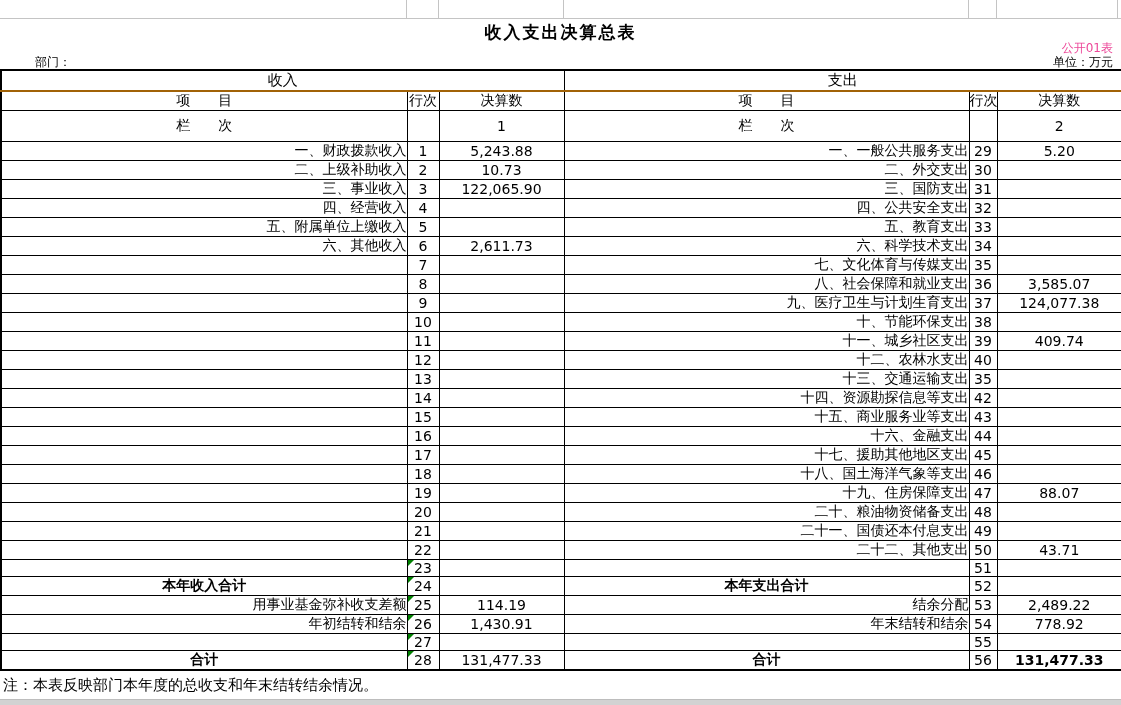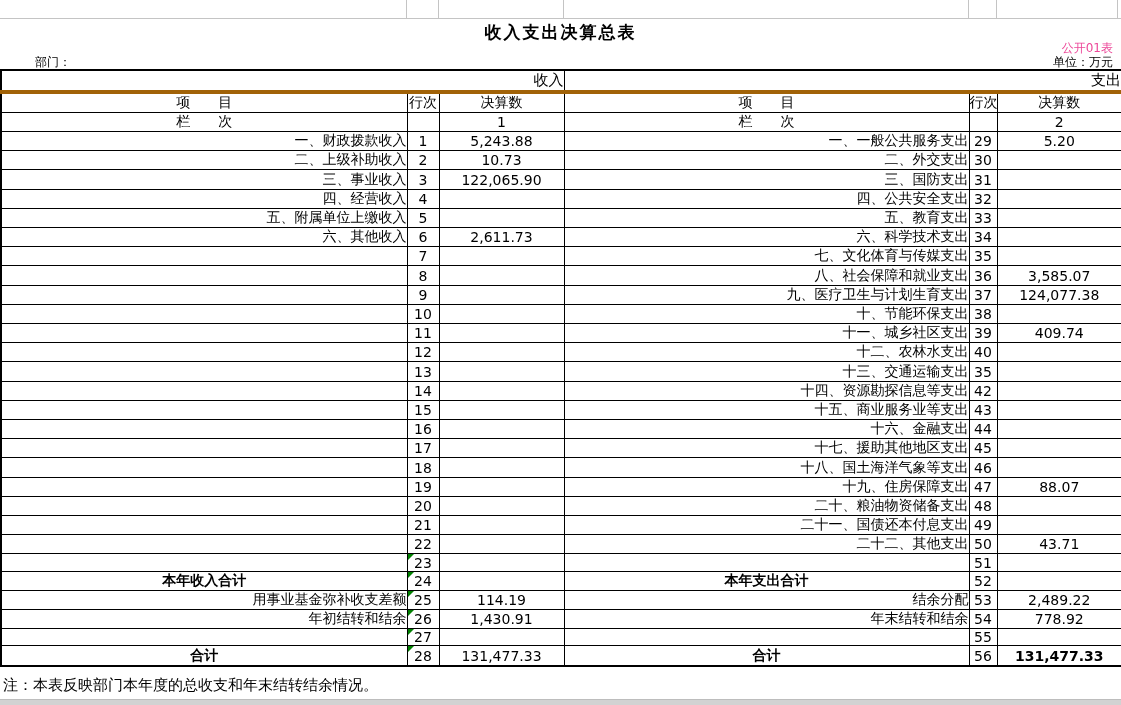--- a/index.html
+++ b/index.html
@@ -11,23 +11,23 @@
   .top-strip .vline{position:absolute;top:0;width:1px;height:18px;background:#c4c4c4;}
 
   .title{position:absolute;left:0;top:21px;width:1121px;text-align:center;font-size:17px;font-weight:bold;color:#000;letter-spacing:2px;font-family:Liberation Serif, serif;}
   .table-code{position:absolute;right:8px;top:40px;font-size:12px;color:#ec4899;}
   .dept{position:absolute;left:3px;top:54px;font-size:12px;color:#000;margin-left:32px;}
   .unit{position:absolute;right:8px;top:54px;font-size:12px;color:#000;}
 
   table.sheet{position:absolute;left:0;top:69px;width:1119px;height:598px;border-collapse:collapse;table-layout:fixed;border:2px solid #000;}
   table.sheet td{border:1px solid #000;padding:0;font-size:14px;color:#000;overflow:hidden;white-space:nowrap;vertical-align:middle;}
   tr.sec-row{height:18px;}
-  tr.sec-row td{border-bottom:4px solid #a16207;text-align:right;font-size:15px;}
+  tr.sec-row td{border-bottom:2px solid #a16207;text-align:center;font-size:15px;}
   tr.h2-row{height:19px;}
-  tr.h3-row{height:19px;}
+  tr.h3-row{height:31px;}
   td.item{text-align:right;padding-left:6px;}
   td.h-item{text-align:center;padding-left:0;}
   td.col-label{text-align:center;padding-left:185px;}
   td.col-label-r{text-align:center;padding-left:175px;}
   td.line{text-align:center;font-size:13px;position:relative;}
   td.h-line{font-size:12px;}
   td.val{text-align:center;}
   td.total{text-align:center;font-weight:bold;padding-left:0;}
   td.indent-l{padding-left:74px;}
   td.indent-r{padding-left:128px;}

